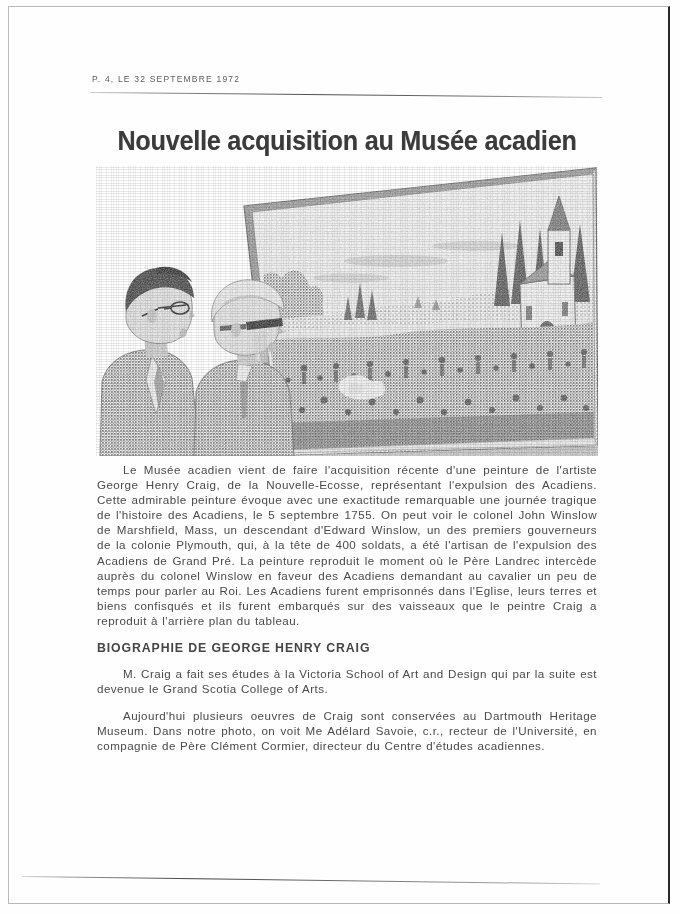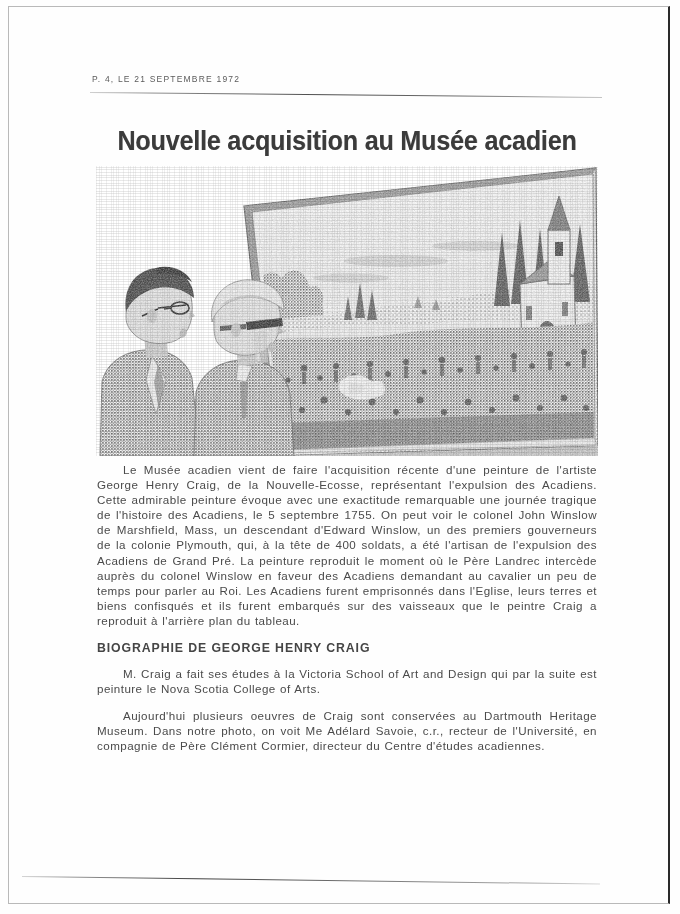--- a/index.html
+++ b/index.html
@@ -156,21 +156,21 @@
     transform-origin: left center;
   }
 </style>
 </head>
 <body>
 
 <div id="page">
 
   <div id="page-border"></div>
 
-  <div id="masthead">P. 4, LE 21 SEPTEMBRE 1972</div>
+  <div id="masthead">P. 4, LE 32 SEPTEMBRE 1972</div>
 
   <div id="masthead-rule">
       <i></i>
     </div>
 
   <h1 id="headline">Nouvelle acquisition  au Musée acadien</h1>
 
   <div id="photo">
     <svg width="502" height="290" viewBox="0 0 502 290">
       <defs>
@@ -406,21 +406,21 @@
       </g>
     </svg>
     <div id="photo-grain"></div>
   </div>
 
   <div id="article">
     <p class="para">Le Musée acadien vient de faire l'acquisition récente d'une peinture de l'artiste George Henry Craig, de la Nouvelle-Ecosse, représentant l'expulsion des Acadiens. Cette admirable peinture évoque avec une exactitude remarquable une journée tragique de l'histoire des Acadiens, le 5 septembre 1755. On peut voir le colonel John Winslow de Marshfield, Mass, un descendant d'Edward Winslow, un des premiers gouverneurs de la colonie Plymouth, qui, à la tête de 400 soldats, a été l'artisan de l'expulsion des Acadiens de Grand Pré. La peinture reproduit le moment où le Père Landrec intercède auprès du colonel Winslow en faveur des Acadiens demandant au cavalier un peu de temps pour parler au Roi. Les Acadiens furent emprisonnés dans l'Eglise, leurs terres et biens confisqués et ils furent embarqués sur des vaisseaux que le peintre Craig a reproduit à l'arrière plan du tableau.</p>
 
     <h2 id="subhead">BIOGRAPHIE DE GEORGE HENRY CRAIG</h2>
 
-    <p class="para">M. Craig a fait ses études à la Victoria School of Art and Design qui par la suite est peinture le Nova Scotia College of Arts.</p>
+    <p class="para">M. Craig a fait ses études à la Victoria School of Art and Design qui par la suite est devenue le Grand Scotia College of Arts.</p>
     <p class="para">Aujourd'hui plusieurs oeuvres de Craig sont conservées au Dartmouth Heritage Museum. Dans notre photo, on voit Me Adélard Savoie, c.r., recteur de l'Université, en compagnie de Père Clément Cormier, directeur du Centre d'études acadiennes.</p>
   </div>
 
   <div id="bottom-rule">
       <i></i>
     </div>
 
 </div>
 
 </body></html>

